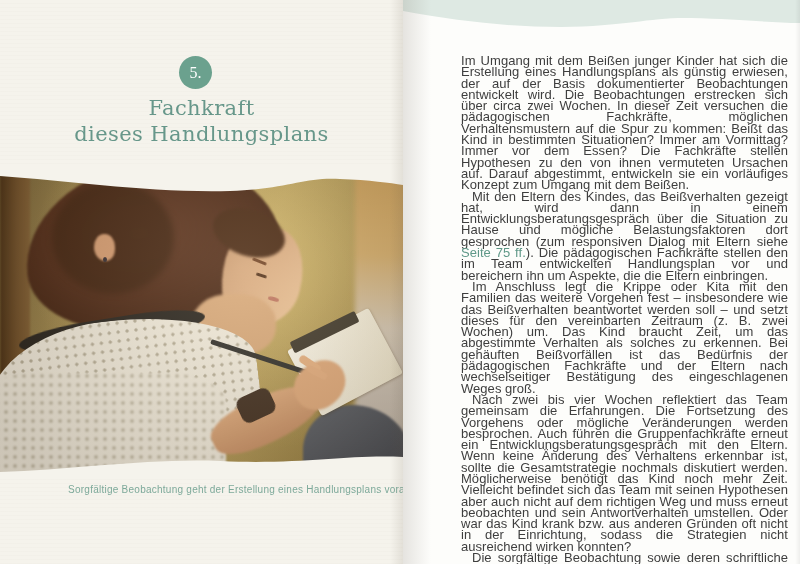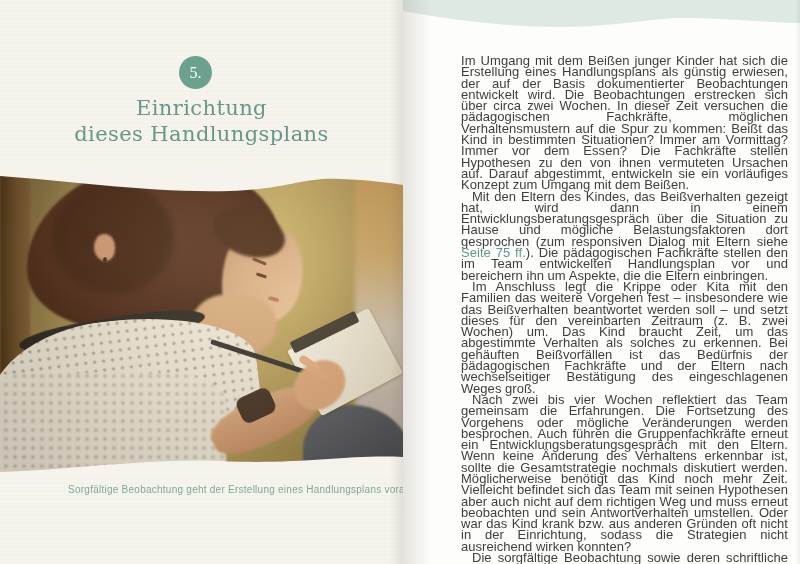--- a/index.html
+++ b/index.html
@@ -119,21 +119,21 @@
 
 <div class="spread">
 
   <div class="left-page">
 
     <div class="chapter-badge">
       <span>5.</span>
     </div>
 
     <div class="chapter-title">
-      <div>Einrichtung</div>
+      <div>Fachkraft</div>
       <div>dieses Handlungsplans</div>
     </div>
 
     <div class="photo">
       <div class="ph-wood-left"></div>
       <div class="ph-pillar"></div>
       <div class="ph-hair"></div>
       <div class="ph-bun"></div>
       <div class="ph-ear"></div>
       <div class="ph-earring"></div>

